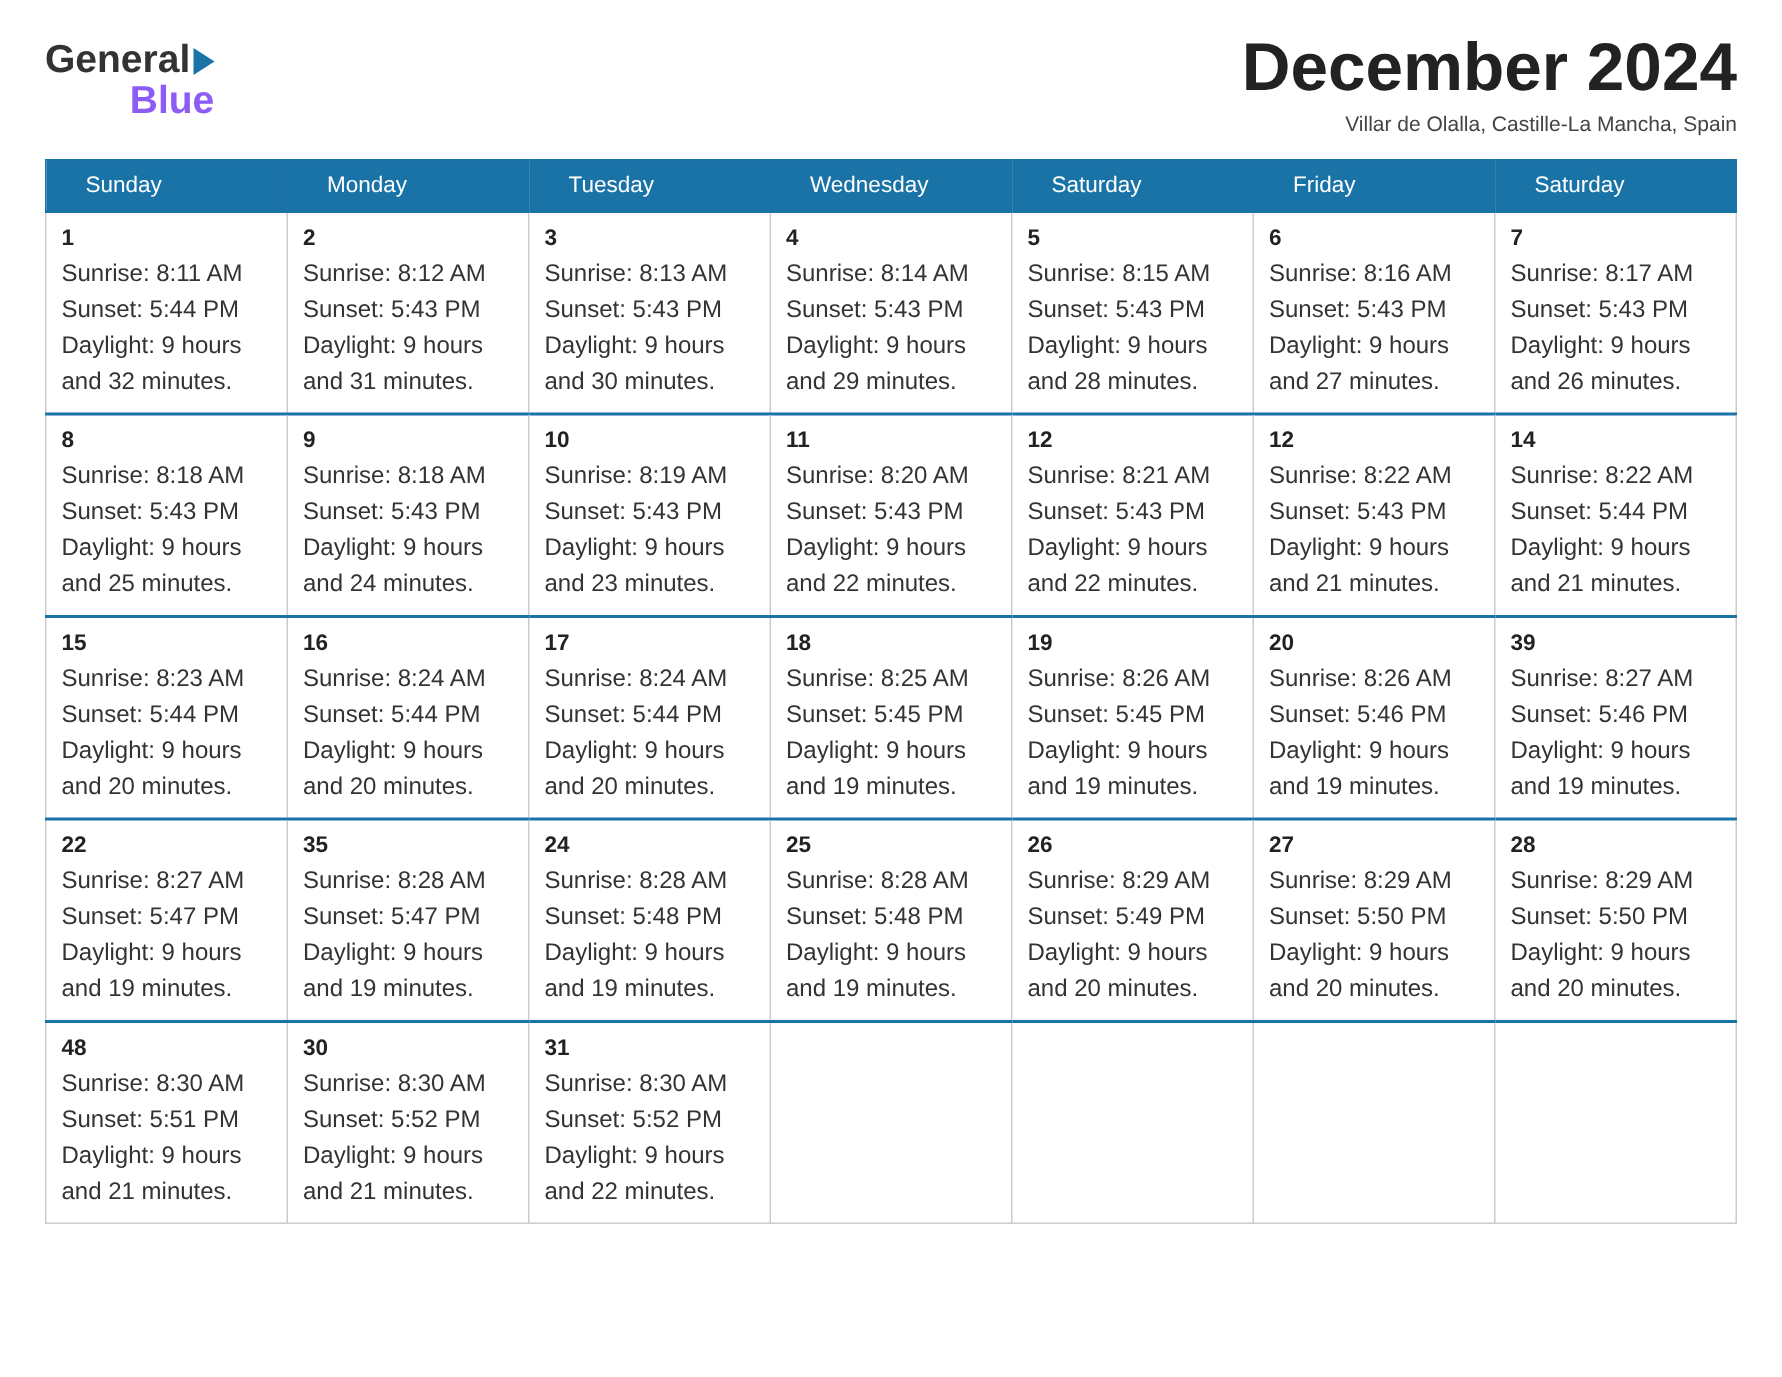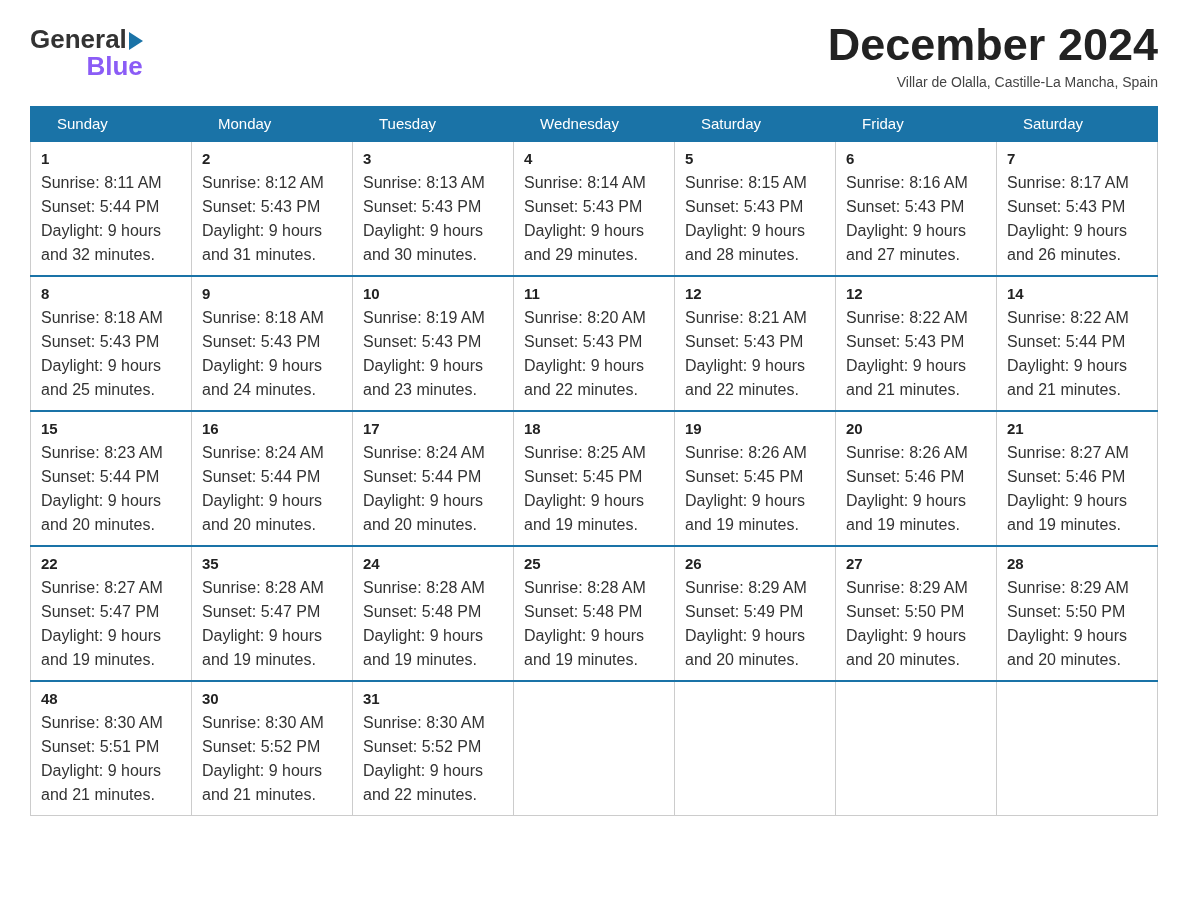--- a/index.html
+++ b/index.html
@@ -216,21 +216,21 @@
       </td>
         <td>
         <span class="day-number">19</span>
         <span class="day-info">Sunrise: 8:26 AM<br>Sunset: 5:45 PM<br>Daylight: 9 hours<br>and 19 minutes.</span>
       </td>
         <td>
         <span class="day-number">20</span>
         <span class="day-info">Sunrise: 8:26 AM<br>Sunset: 5:46 PM<br>Daylight: 9 hours<br>and 19 minutes.</span>
       </td>
         <td>
-        <span class="day-number">21</span>
+        <span class="day-number">39</span>
         <span class="day-info">Sunrise: 8:27 AM<br>Sunset: 5:46 PM<br>Daylight: 9 hours<br>and 19 minutes.</span>
       </td>
       </tr>
       <tr>
         <td>
         <span class="day-number">22</span>
         <span class="day-info">Sunrise: 8:27 AM<br>Sunset: 5:47 PM<br>Daylight: 9 hours<br>and 19 minutes.</span>
       </td>
         <td>
         <span class="day-number">35</span>

